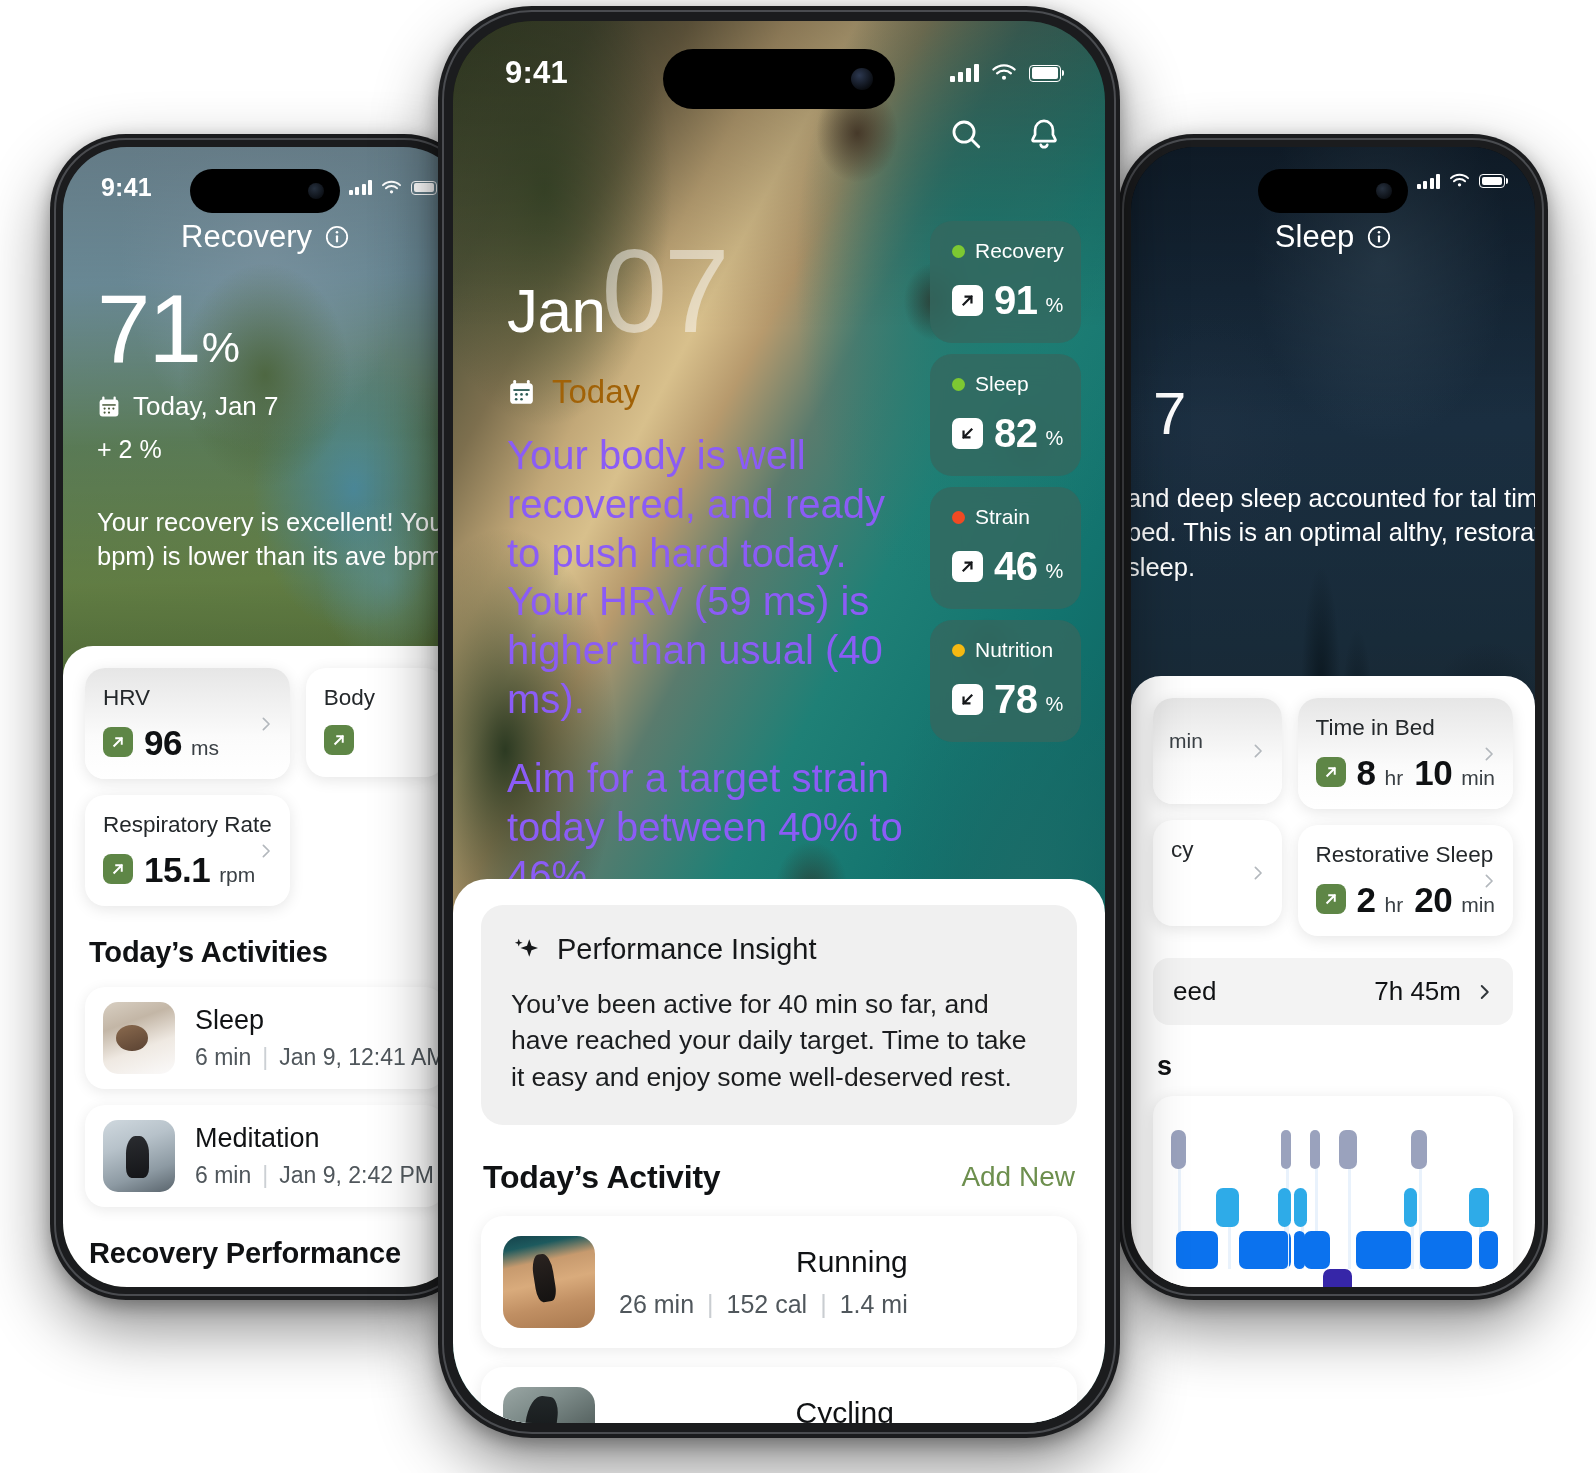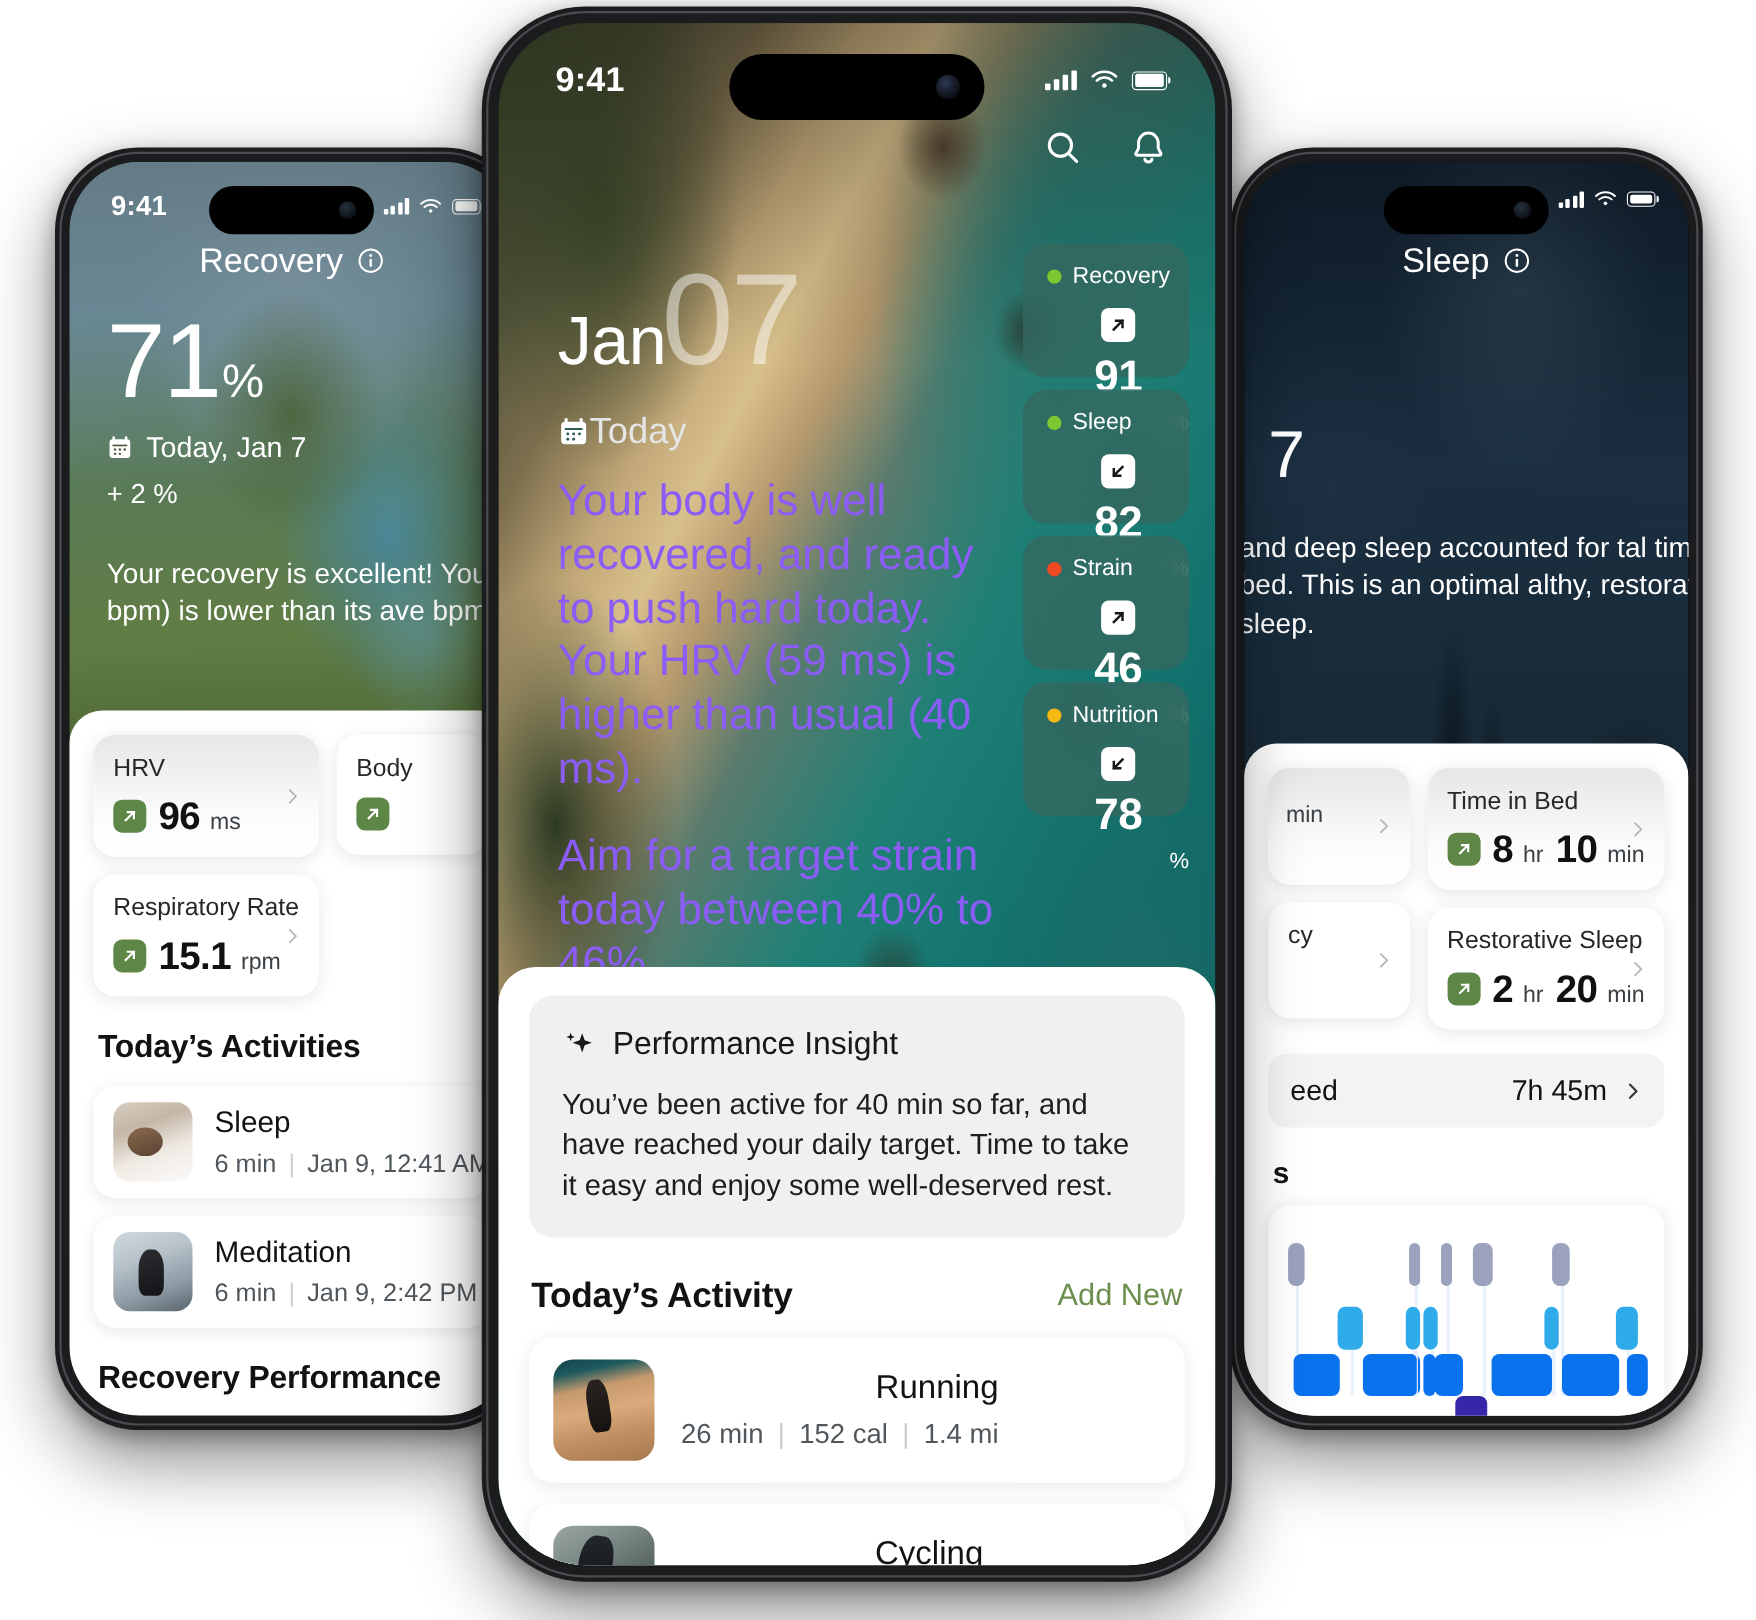--- a/index.html
+++ b/index.html
@@ -146,21 +146,21 @@
   .c-date{
     position:absolute; left:54px; top:216px; z-index:10;
     display:flex; align-items:baseline; color:#fff;
   }
   .c-date .m{ font-size:62px; font-weight:500; letter-spacing:-.5px; }
   .c-date .d{ font-size:118px; font-weight:500; letter-spacing:-3px;
     margin-left:-4px; color:rgba(255,255,255,.48); line-height:.92; }
 
   .c-today{
     position:absolute; left:54px; top:352px; z-index:10;
-    display:flex; align-items:center; color:#e5e5e5;
+    display:flex; align-items:center; gap:16px; color:#a16207;
   }
   .cal-ic{ width:29px; height:29px; }
   .cal-ic svg{ width:100%; height:100%; display:block; }
   .c-today .t{ font-size:33px; font-weight:400; }
 
   .c-body{
     position:absolute; left:54px; top:410px; width:420px; z-index:10;
     color:#8b5cf6; font-size:40px; line-height:1.22; font-weight:400;
   }
   .c-body p+p{ margin-top:30px; }
@@ -172,21 +172,21 @@
   }
   .mcard{
     width:151px; height:122px; border-radius:22px;
     background:rgba(52,104,95,.80);
     backdrop-filter:blur(14px);
     padding:18px 0 0 22px;
   }
   .mcard .hd{ display:flex; align-items:center; gap:10px; }
   .dot{ width:13px; height:13px; border-radius:50%; display:block; }
   .mcard .lb{ color:#fff; font-size:21px; font-weight:400; }
-  .mcard .vl{ display:flex; align-items:center; gap:11px; margin-top:17px;flex-direction:column; }
+  .mcard .vl{ display:flex; align-items:center; gap:11px; margin-top:17px; }
   .sq{
     width:31px; height:31px; border-radius:7px; background:#fff;
     display:flex; align-items:center; justify-content:center; flex:none;
   }
   .sq svg{ width:19px; height:19px; display:block; }
   .mcard .nm{ color:#fff; font-size:40px; font-weight:600; letter-spacing:-.5px; line-height:1; }
   .mcard .un{ color:#fff; font-size:20px; font-weight:400; align-self:flex-end;
     margin-bottom:3px; margin-left:-3px; }
 
   

